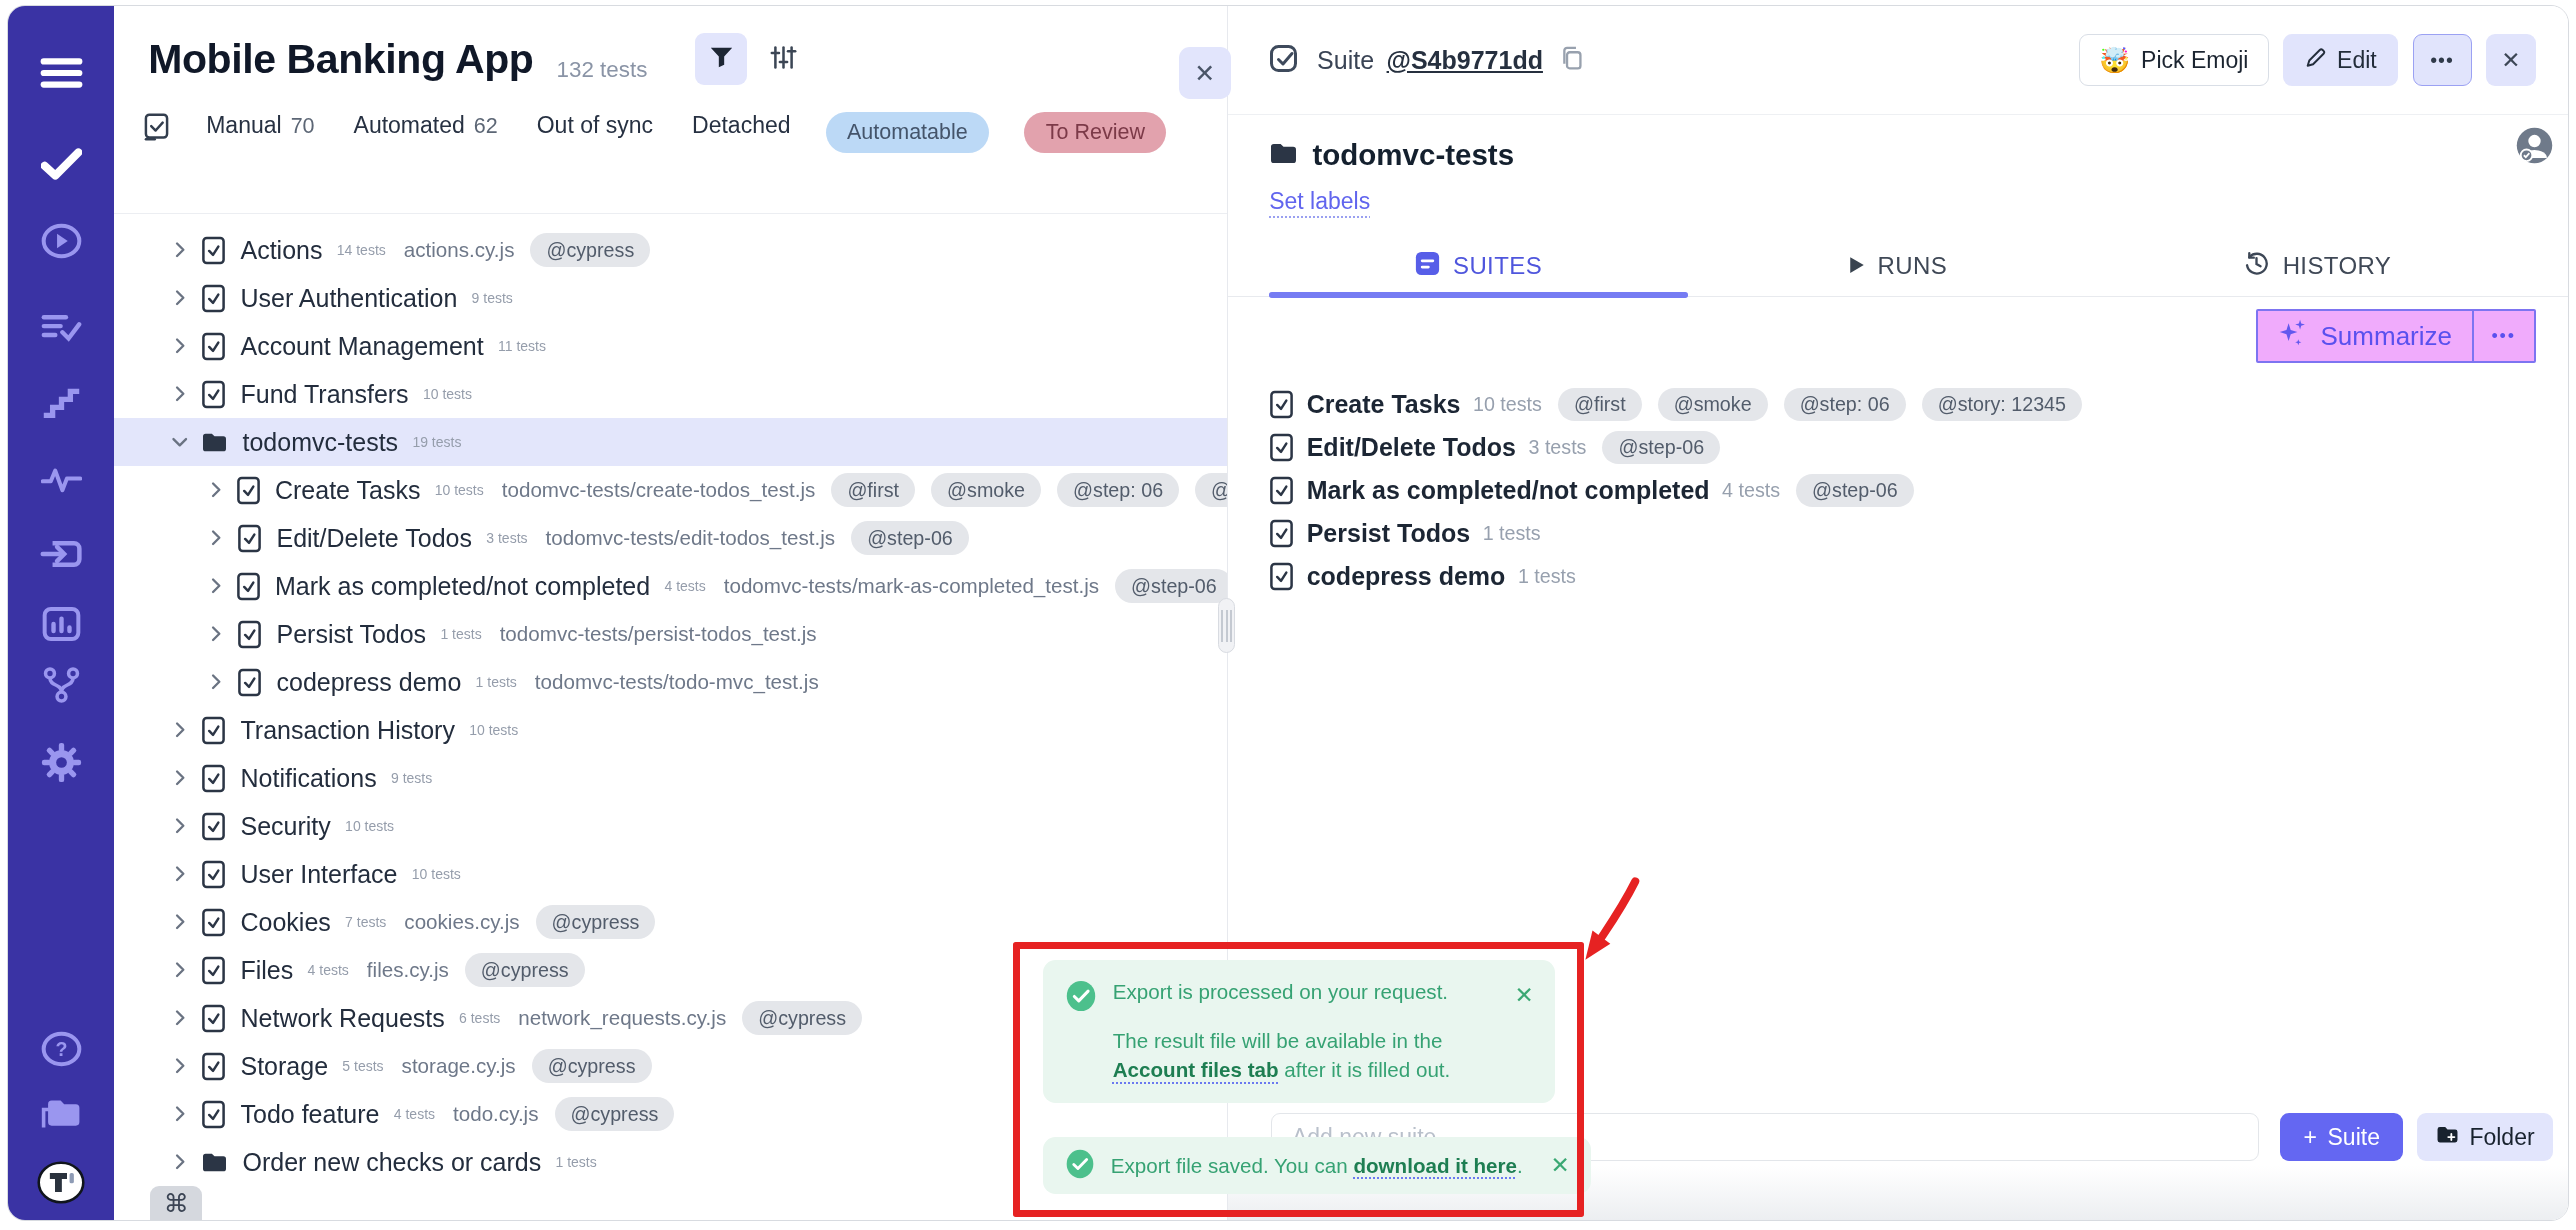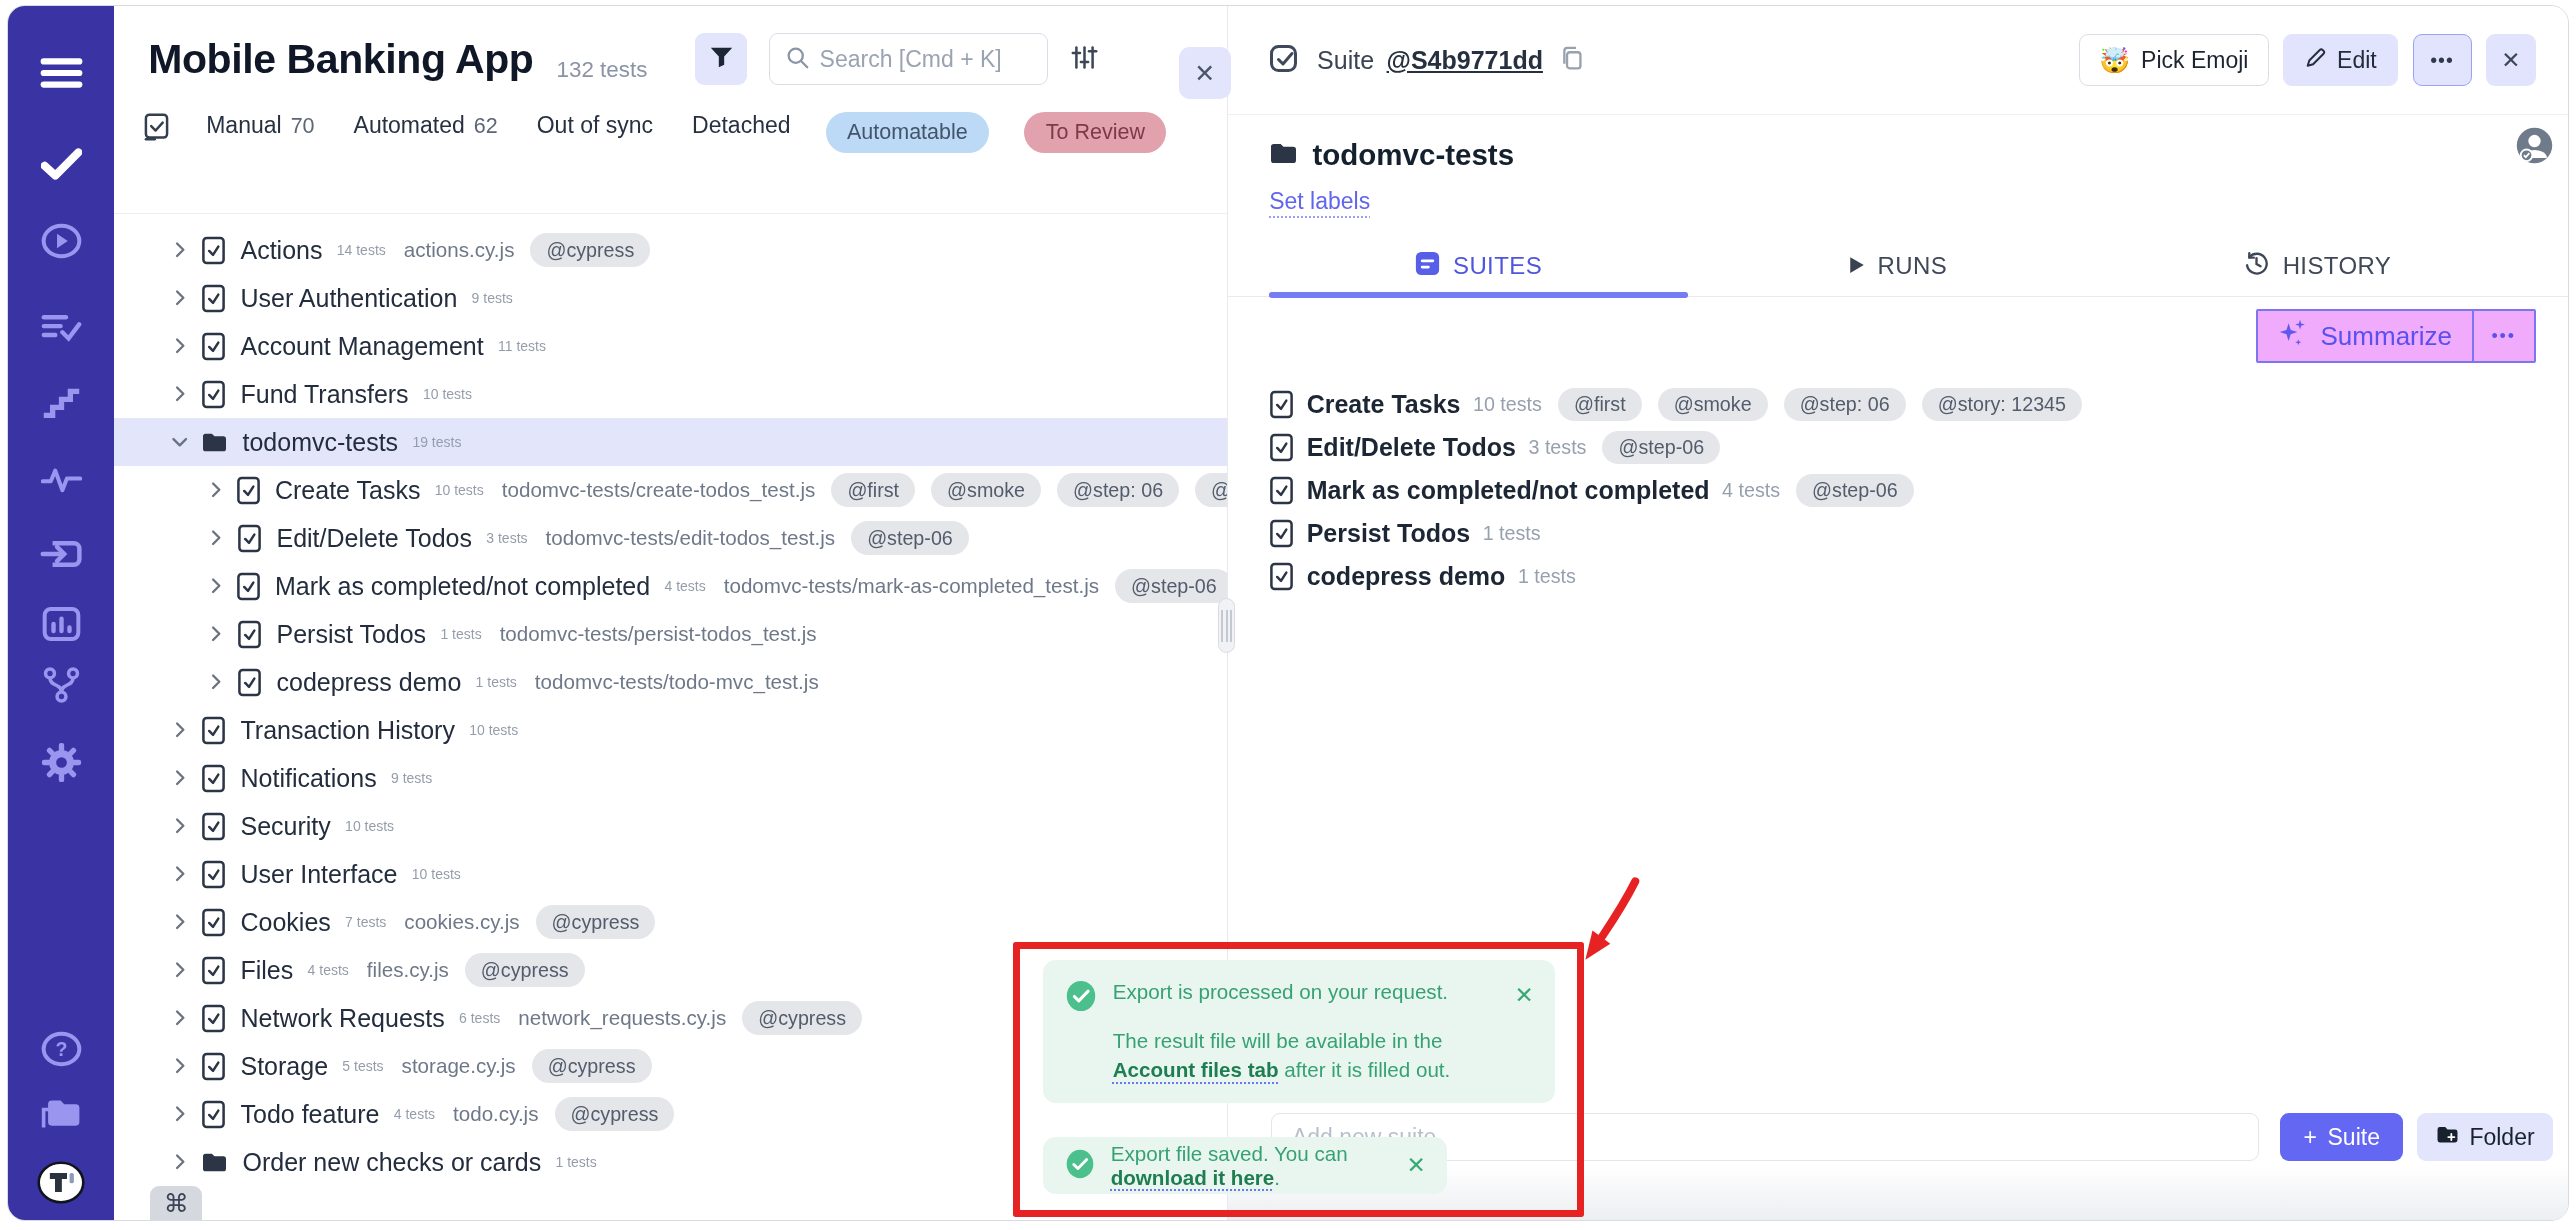--- a/index.html
+++ b/index.html
@@ -113,21 +113,21 @@
   .btn-addfolder { position:absolute; left:1189px; top:1107px; width:136px; height:48px;
     background:#e2e5fc; color:#18222e; border:none; border-radius:9px; font-size:23px;
     display:flex; align-items:center; justify-content:center; gap:10.7px; cursor:pointer; font-family:inherit; }
   .rp-fade { position:absolute; left:0; right:0; bottom:0; height:54px;
     background:linear-gradient(to bottom,rgba(241,242,244,0),#eceef1); pointer-events:none; }
 
   
   .toast { position:absolute; background:#e9f6ef; border-radius:12.5px; z-index:50;
     display:flex; padding:19.7px 21.5px; gap:16px; }
   .toast-1 { left:1035px; top:954px; width:512px; height:143px; }
-  .toast-2 { left:1035px; top:1131px; width:404px; height:57px; padding-top:12.5px; padding-bottom:12.5px; align-items:center; }
+  .toast-2 { left:1035px; top:1131px; width:548px; height:57px; padding-top:12.5px; padding-bottom:12.5px; align-items:center; }
   .toast .body { flex:1; }
   .toast .line1 { font-size:20.6px; color:#36a273; }
   .toast .detail { font-size:20.6px; color:#36a273; margin-top:21.5px; line-height:1.45; width:376px; }
   .toast .tlink { color:#1e7e52; font-weight:700; text-decoration:underline dotted #6b79f0 1.8px;
     text-underline-offset:5.4px; cursor:pointer; }
   .toast .tclose { background:none; border:none; color:#3aa873; font-size:23px; cursor:pointer;
     align-self:flex-start; margin-top:1.8px; }
   .toast-2 .tclose { align-self:center; margin-top:0; }
   .hl-rect { position:absolute; left:1005px; top:936px; width:571px; height:275px; z-index:60;
     border:7.2px solid #e62222; border-radius:2.7px; pointer-events:none; }
@@ -250,27 +250,20 @@
 
   <section class="left-panel">
     <div class="lp-header">
       <h1 class="lp-title">Mobile Banking App</h1>
       <span class="lp-count">132 tests</span>
       <button class="btn-funnel">
         <span><svg width="25" height="25" viewBox="0 0 28 28">
               <path d="M2 3 h24 l-9 10 v9 l-6 3 v-12 z" fill="#1d2634"></path>
             </svg></span>
       </button>
-      <div class="search-box">
-        <span><svg width="23" height="23" viewBox="0 0 26 26">
-              <circle cx="11" cy="11" r="8" stroke="#8b95a5" stroke-width="2.6" fill="none"></circle>
-              <line x1="17" y1="17" x2="24" y2="24" stroke="#8b95a5" stroke-width="2.6" stroke-linecap="round"></line>
-            </svg></span>
-        <input type="text" placeholder="Search [Cmd + K]" style="">
-      </div>
       <button class="btn-sliders">
         <span><svg width="27" height="27" viewBox="0 0 30 30">
               <g stroke="#3c4655" stroke-width="2.8" stroke-linecap="round">
                 <line x1="6" y1="4" x2="6" y2="26"></line>
                 <line x1="15" y1="4" x2="15" y2="26"></line>
                 <line x1="24" y1="4" x2="24" y2="26"></line>
                 <line x1="2" y1="10" x2="10" y2="10"></line>
                 <line x1="11" y1="20" x2="19" y2="20"></line>
                 <line x1="20" y1="8" x2="28" y2="8"></line>
               </g>

